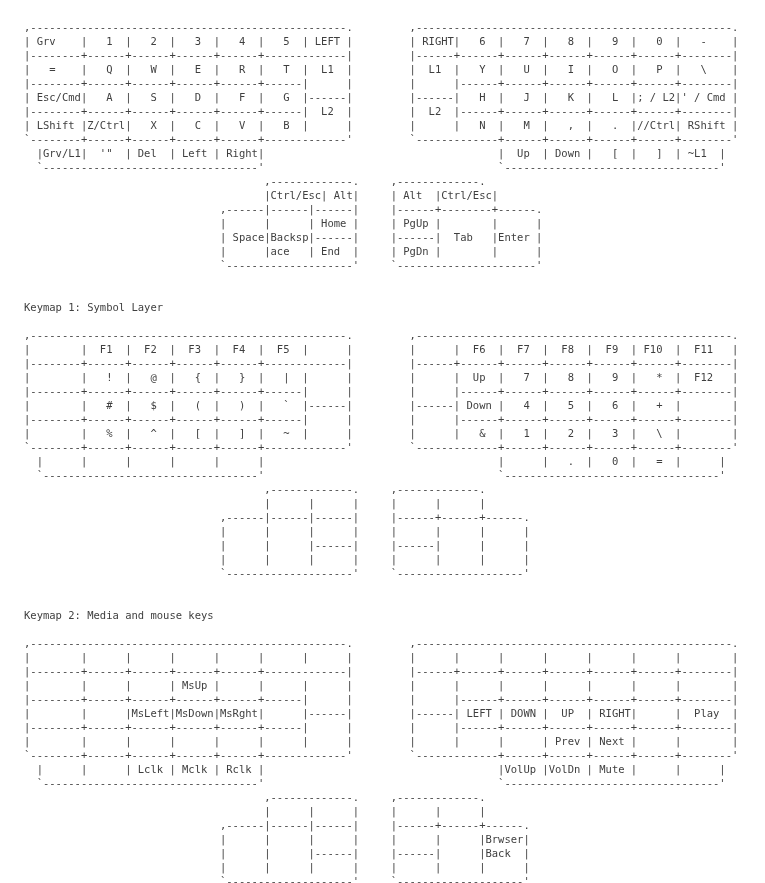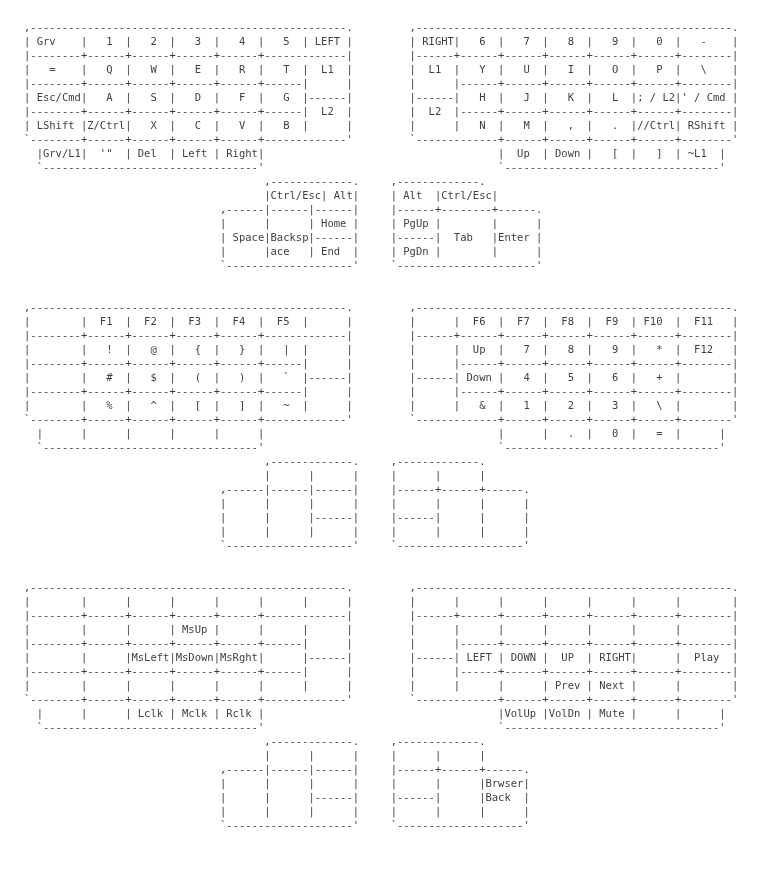--- a/index.html
+++ b/index.html
@@ -35,20 +35,21 @@
                                       ,-------------.     ,-------------.
                                       |Ctrl/Esc| Alt|     | Alt  |Ctrl/Esc|
                                ,------|------|------|     |------+--------+------.
                                |      |      | Home |     | PgUp |        |      |
                                | Space|Backsp|------|     |------|  Tab   |Enter |
                                |      |ace   | End  |     | PgDn |        |      |
                                `--------------------'     `----------------------'</pre>
   </div>
 
   <div class="keymap-section">
+    <pre class="keymap-title">Keymap 1: Symbol Layer</pre>
     <pre class="keymap-art">,--------------------------------------------------.         ,--------------------------------------------------.
 |        |  F1  |  F2  |  F3  |  F4  |  F5  |      |         |      |  F6  |  F7  |  F8  |  F9  | F10  |  F11   |
 |--------+------+------+------+------+-------------|         |------+------+------+------+------+------+--------|
 |        |   !  |   @  |   {  |   }  |   |  |      |         |      |  Up  |   7  |   8  |   9  |   *  |  F12   |
 |--------+------+------+------+------+------|      |         |      |------+------+------+------+------+--------|
 |        |   #  |   $  |   (  |   )  |   `  |------|         |------| Down |   4  |   5  |   6  |   +  |        |
 |--------+------+------+------+------+------|      |         |      |------+------+------+------+------+--------|
 |        |   %  |   ^  |   [  |   ]  |   ~  |      |         |      |   &amp;  |   1  |   2  |   3  |   \  |        |
 `--------+------+------+------+------+-------------'         `-------------+------+------+------+------+--------'
   |      |      |      |      |      |                                     |      |   .  |   0  |   =  |      |
@@ -56,20 +57,21 @@
                                       ,-------------.     ,-------------.
                                       |      |      |     |      |      |
                                ,------|------|------|     |------+------+------.
                                |      |      |      |     |      |      |      |
                                |      |      |------|     |------|      |      |
                                |      |      |      |     |      |      |      |
                                `--------------------'     `--------------------'</pre>
   </div>
 
   <div class="keymap-section">
+    <pre class="keymap-title">Keymap 2: Media and mouse keys</pre>
     <pre class="keymap-art">,--------------------------------------------------.         ,--------------------------------------------------.
 |        |      |      |      |      |      |      |         |      |      |      |      |      |      |        |
 |--------+------+------+------+------+-------------|         |------+------+------+------+------+------+--------|
 |        |      |      | MsUp |      |      |      |         |      |      |      |      |      |      |        |
 |--------+------+------+------+------+------|      |         |      |------+------+------+------+------+--------|
 |        |      |MsLeft|MsDown|MsRght|      |------|         |------| LEFT | DOWN |  UP  | RIGHT|      |  Play  |
 |--------+------+------+------+------+------|      |         |      |------+------+------+------+------+--------|
 |        |      |      |      |      |      |      |         |      |      |      | Prev | Next |      |        |
 `--------+------+------+------+------+-------------'         `-------------+------+------+------+------+--------'
   |      |      | Lclk | Mclk | Rclk |                                     |VolUp |VolDn | Mute |      |      |

